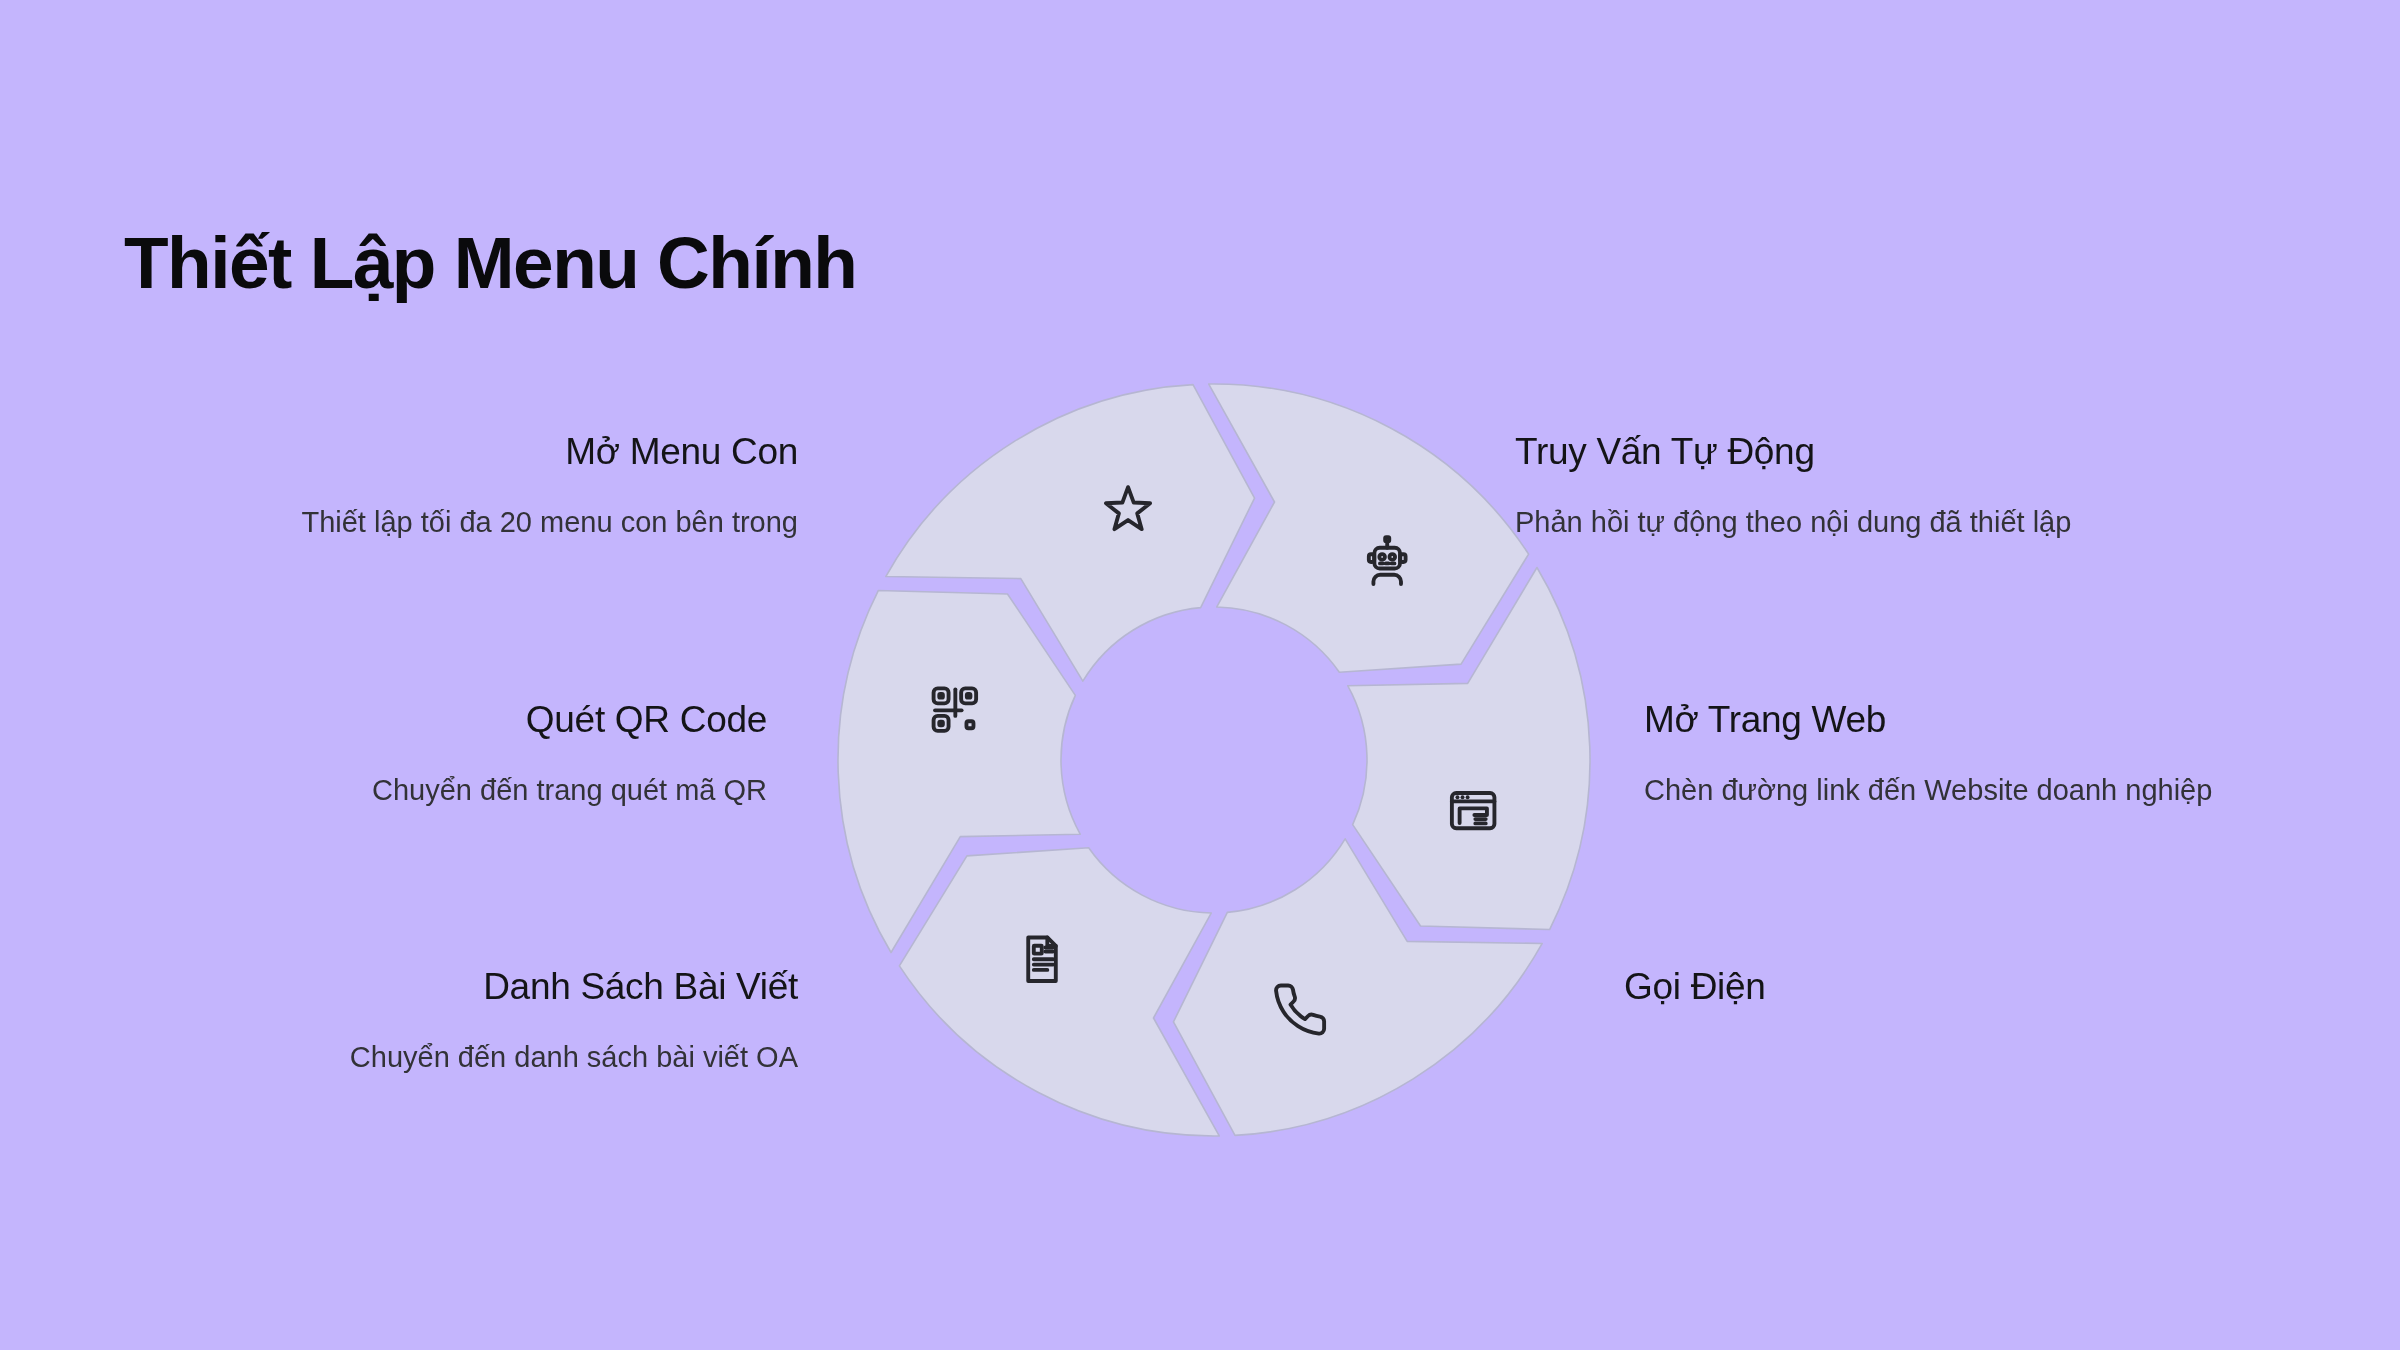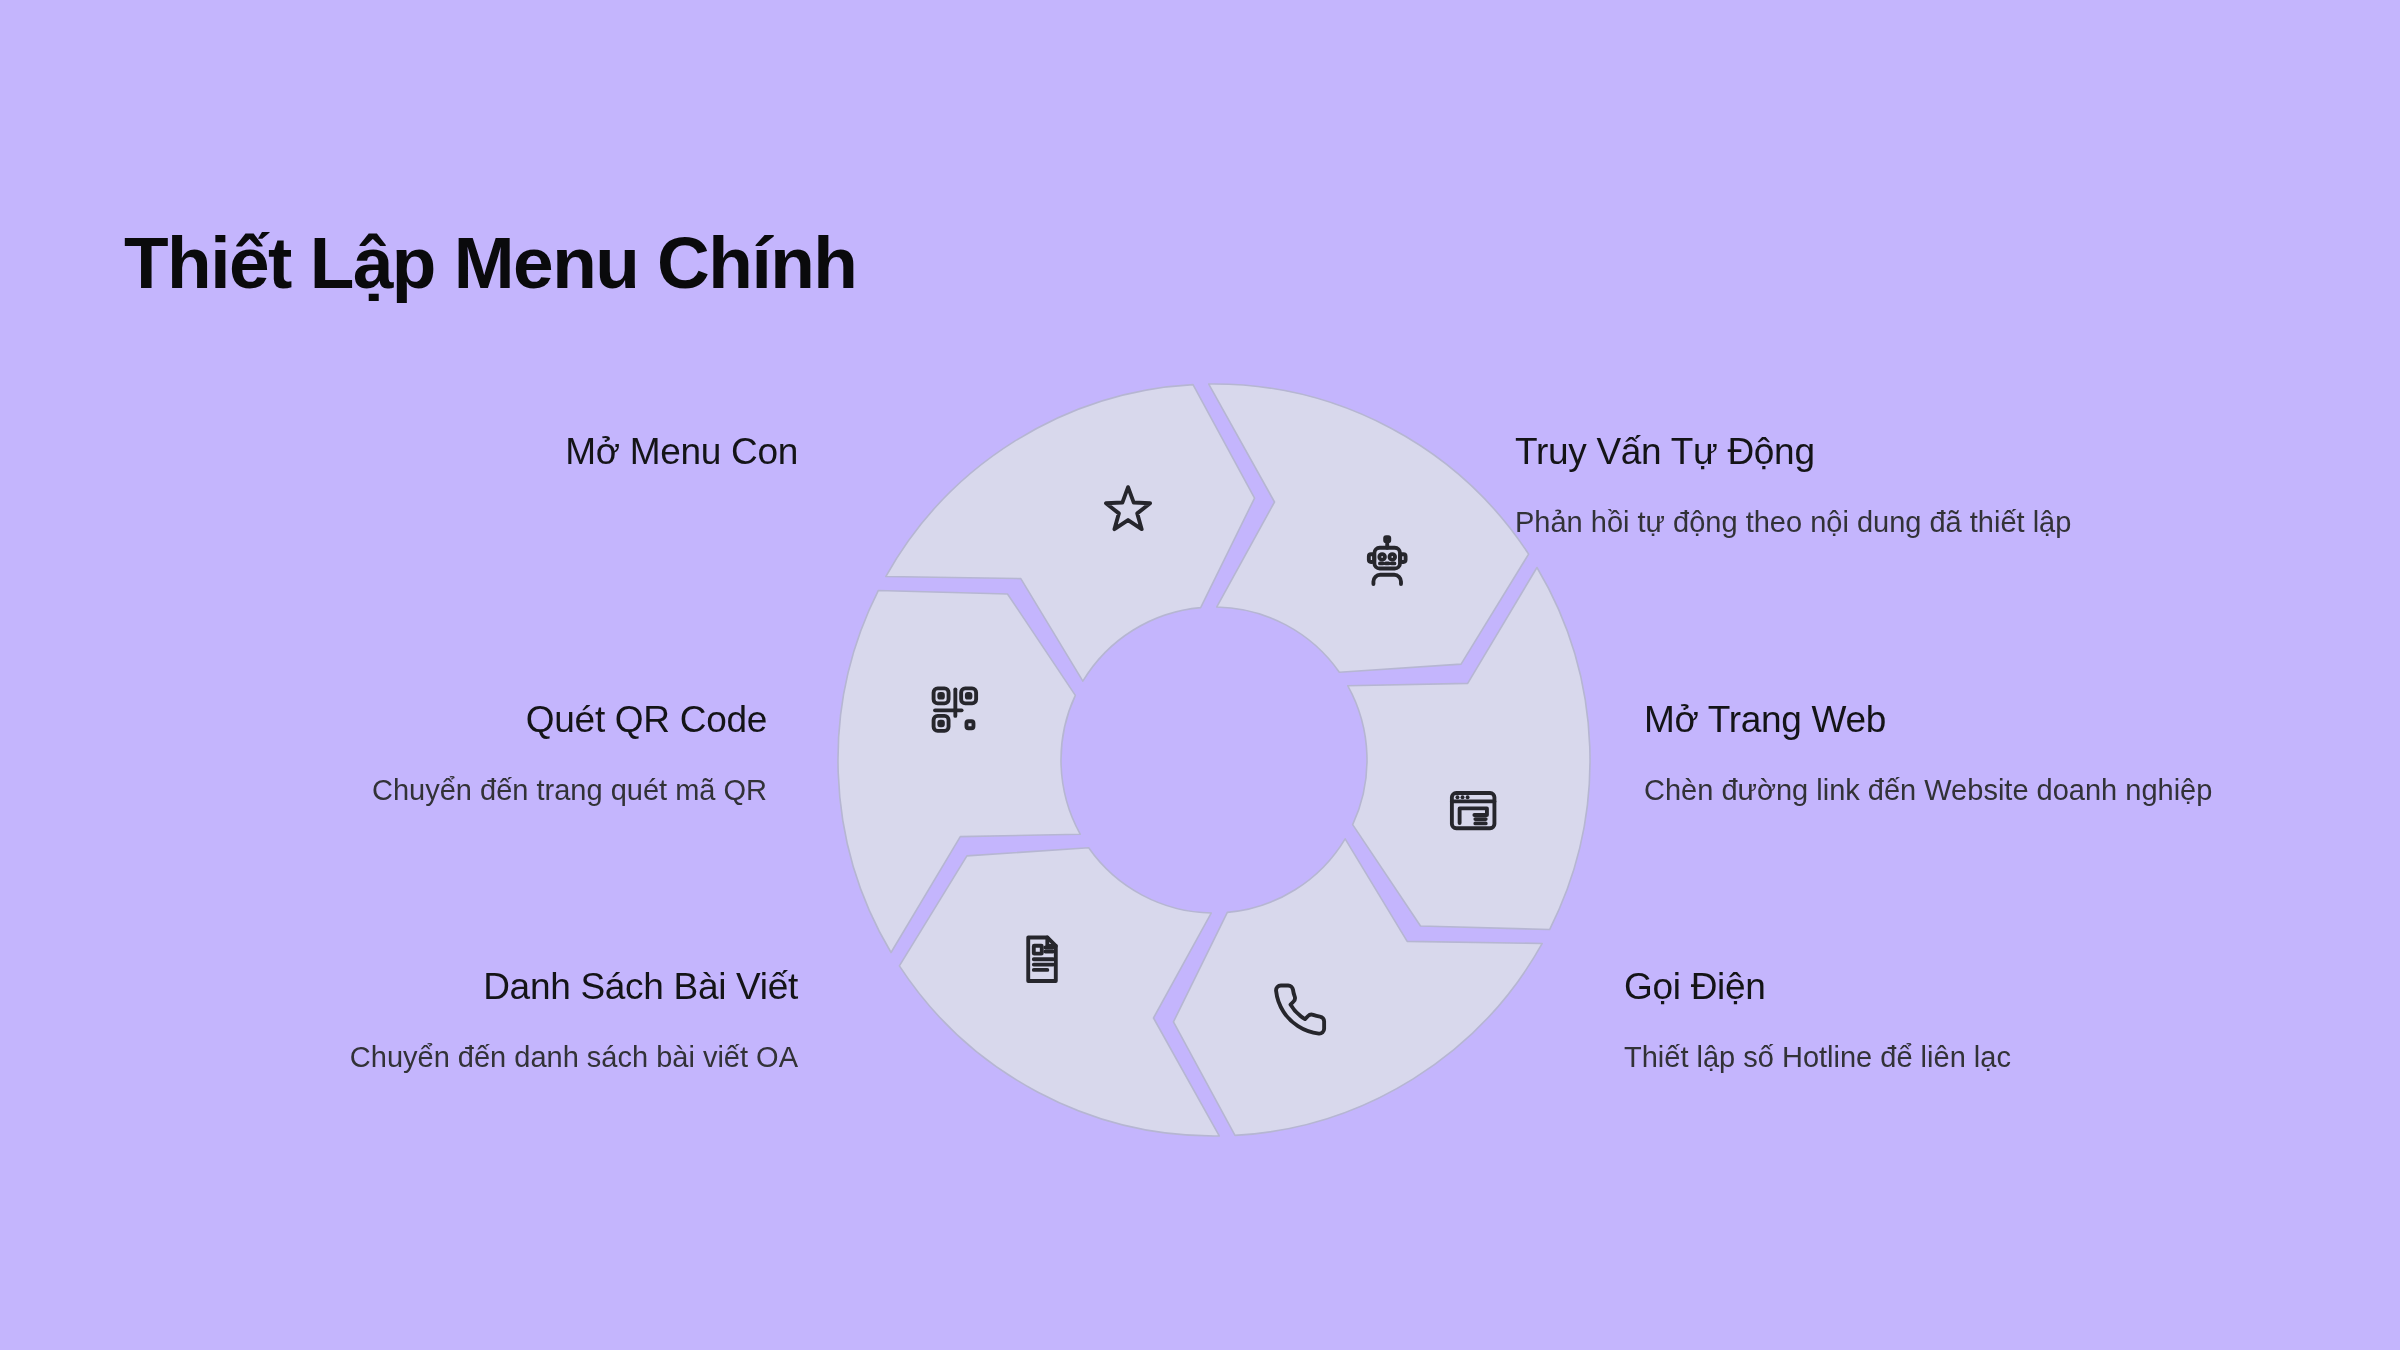--- a/index.html
+++ b/index.html
@@ -49,41 +49,41 @@
 </style>
 </head>
 <body>
 
 <div class="stage">
 
   <h1 class="page-title">Thiết Lập Menu Chính</h1>
 
   <div class="item left" id="item-l0">
     <div class="item-title">Mở Menu Con</div>
+    <div class="item-desc">Thiết lập tối đa 20 menu con bên trong</div>
   </div>
   <div class="item left" id="item-l1">
     <div class="item-title">Quét QR Code</div>
     <div class="item-desc">Chuyển đến trang quét mã QR</div>
   </div>
   <div class="item left" id="item-l2">
     <div class="item-title">Danh Sách Bài Viết</div>
     <div class="item-desc">Chuyển đến danh sách bài viết OA</div>
   </div>
 
   <div class="item right" id="item-r0">
     <div class="item-title">Truy Vấn Tự Động</div>
     <div class="item-desc">Phản hồi tự động theo nội dung đã thiết lập</div>
   </div>
   <div class="item right" id="item-r1">
     <div class="item-title">Mở Trang Web</div>
     <div class="item-desc">Chèn đường link đến Website doanh nghiệp</div>
   </div>
   <div class="item right" id="item-r2">
     <div class="item-title">Gọi Điện</div>
-    <div class="item-desc">Thiết lập số Hotline để liên lạc</div>
   </div>
 
   <svg id="donut" width="760" height="760" viewBox="0 0 760 760">
       <path d="M 51.78 196.56 A 376 376 0 0 1 359.01 4.59 L 420.54 118.12 L 366.67 227.58 A 153 153 0 0 0 248.85 301.20 L 186.82 198.60 Z" fill="#d8d8ec" stroke="#b6b6d2" stroke-width="1.6" stroke-linejoin="round"></path>
       <path d="M 374.75 4.04 A 376 376 0 0 1 694.62 174.12 L 627.07 284.17 L 505.33 292.24 A 153 153 0 0 0 382.67 227.02 L 440.51 122.00 Z" fill="#d8d8ec" stroke="#b6b6d2" stroke-width="1.6" stroke-linejoin="round"></path>
       <path d="M 702.97 187.47 A 376 376 0 0 1 715.61 549.53 L 586.52 546.05 L 518.67 444.66 A 153 153 0 0 0 513.82 305.82 L 633.69 303.41 Z" fill="#d8d8ec" stroke="#b6b6d2" stroke-width="1.6" stroke-linejoin="round"></path>
       <path d="M 708.22 563.44 A 376 376 0 0 1 400.99 755.41 L 339.46 641.88 L 393.33 532.42 A 153 153 0 0 0 511.15 458.80 L 573.18 561.40 Z" fill="#d8d8ec" stroke="#b6b6d2" stroke-width="1.6" stroke-linejoin="round"></path>
       <path d="M 385.25 755.96 A 376 376 0 0 1 65.38 585.88 L 132.93 475.83 L 254.67 467.76 A 153 153 0 0 0 377.33 532.98 L 319.49 638.00 Z" fill="#d8d8ec" stroke="#b6b6d2" stroke-width="1.6" stroke-linejoin="round"></path>
       <path d="M 57.03 572.53 A 376 376 0 0 1 44.39 210.47 L 173.48 213.95 L 241.33 315.34 A 153 153 0 0 0 246.18 454.18 L 126.31 456.59 Z" fill="#d8d8ec" stroke="#b6b6d2" stroke-width="1.6" stroke-linejoin="round"></path>
       <g transform="translate(265.05,101.38) scale(2.417)" fill="none" stroke="#26262c" stroke-width="1.6" stroke-linecap="round" stroke-linejoin="round">

